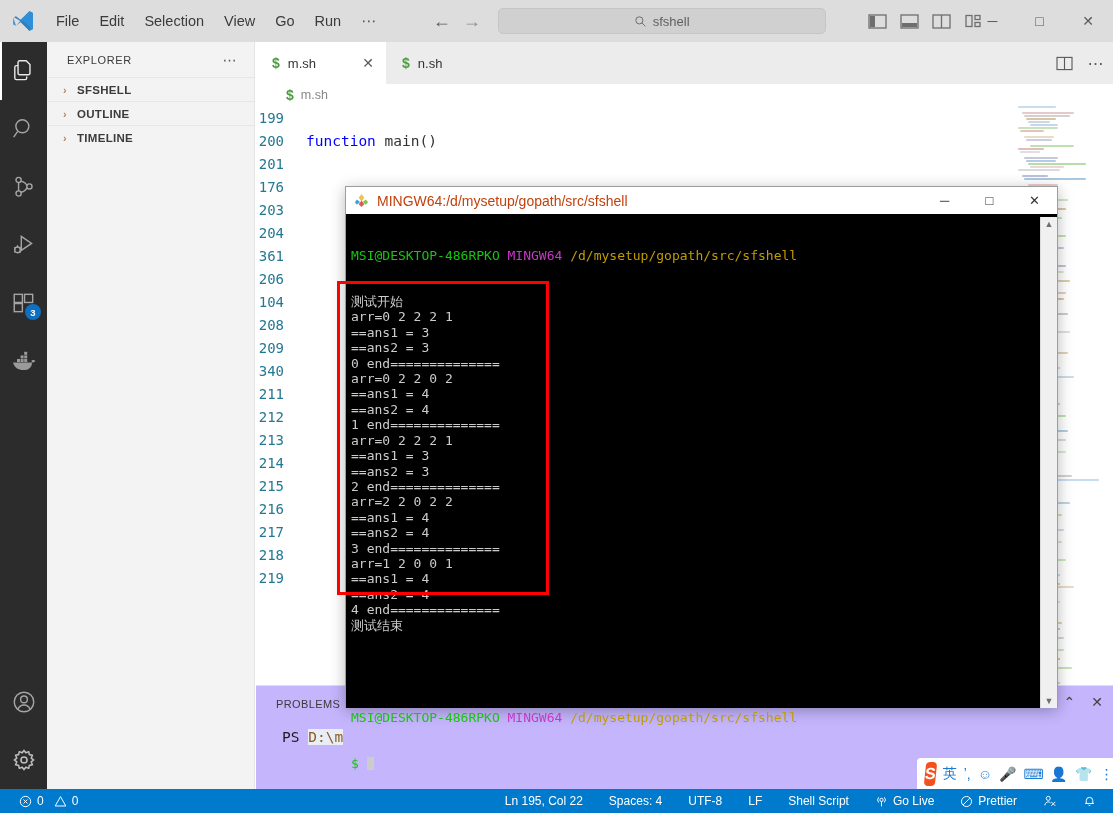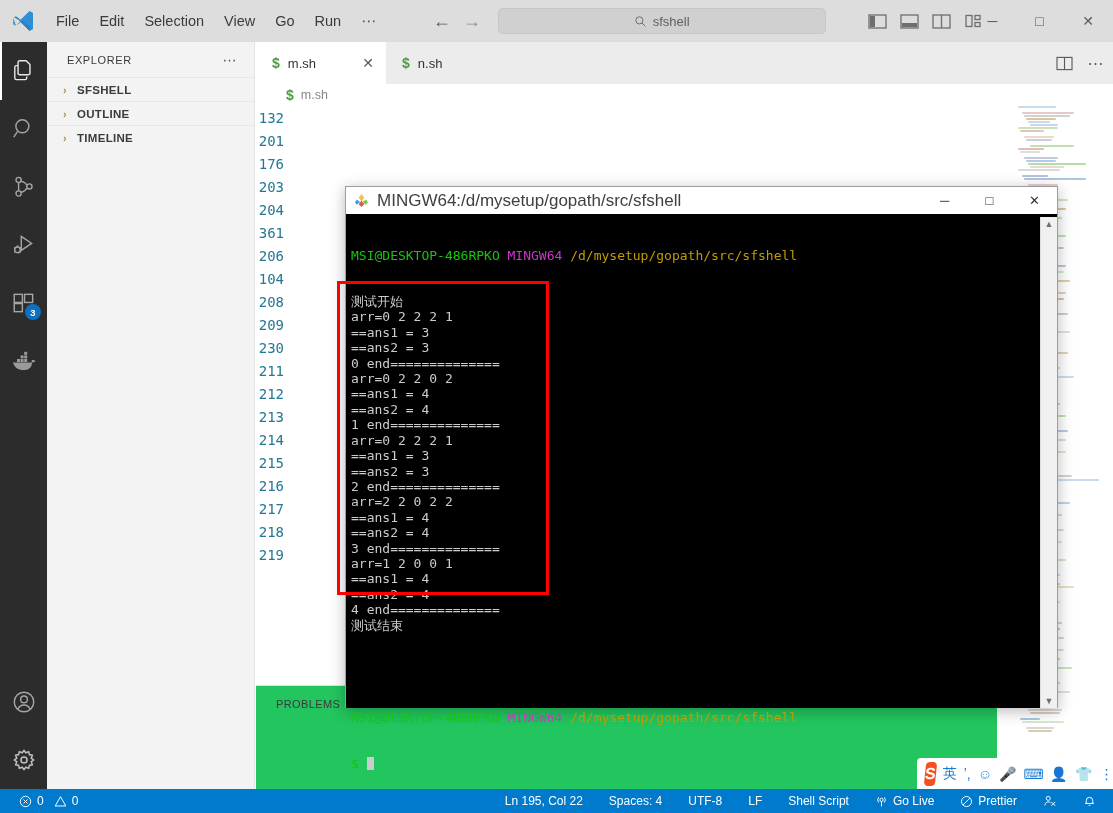--- a/index.html
+++ b/index.html
@@ -106,22 +106,22 @@
   .tok-plain { color: #333; }
 
   
   .minimap { position: absolute; right: 14px; top: 0; width: 83px; height: 683px; background: #fff; overflow: hidden; }
   .mm-line { height: 2px; margin-bottom: 1px; border-radius: 1px; }
   .mm-cursor { position: absolute; left: 0; width: 83px; height: 2px; background: #c8dcf0; }
   .edscroll { position: absolute; right: 0; top: 0; width: 14px; height: 683px; background: #fff; }
 
   
   .panel {
-    position: absolute; left: 256px; bottom: 24px; width: 741px; height: 104px;
-    background: #22c55e; border-top: 1px solid #e0e0e0;
+    position: absolute; left: 256px; bottom: 24px; width: 857px; height: 104px;
+    background: #c4b5fd; border-top: 1px solid #e0e0e0;
   }
   .panel-tabs { height: 35px; display: flex; align-items: center; padding-left: 20px; gap: 18px; font-size: 11px; letter-spacing: .4px; color: #3b3b3b;}
   .panel-actions { position: absolute; right: 10px; top: 8px; display: flex; gap: 16px; color: #424242; font-size: 14px; }
   .panel-body { padding: 8px 0 0 26px; font-family: "DejaVu Sans Mono", monospace; font-size: 14.5px; }
   .ps-prefix { color: #1b1b1b; }
   .ps-path { color: #8a5a2b; background: #e9eef5; }
 
   
   .statusbar {
     position: absolute; left: 0; bottom: 0; width: 1113px; height: 24px;
@@ -148,21 +148,21 @@
   
   .mingw {
     position: absolute; left: 345px; top: 186px; width: 713px; height: 522px;
     background: #ffffff; border: 1px solid #9d9d9d;
     box-shadow: 0 3px 14px rgba(0,0,0,.28);
   }
   .mingw-title {
     height: 27px; background: #ffffff; display: flex; align-items: center;
     padding-left: 8px; gap: 8px;
   }
-  .mingw-title-text { font-size: 17px; color: #404040; }
+  .mingw-title-text { font-size: 14px; color: #c2410c; }
   .mingw-wc { margin-left: auto; display: flex; height: 27px; }
   .mingw-wc div { width: 45px; height: 27px; display: flex; align-items: center; justify-content: center; color: #333; font-size: 13px; }
   .mingw-body {
     position: relative; height: 494px; background: #000; display: flex;
     padding: 3px 0 0 2px;
   }
   .term {
     flex: 1; font-family: "DejaVu Sans Mono", monospace; font-size: 13px;
     line-height: 15.4px; color: #d0d0d0; padding-left: 3px; white-space: pre;
   }
@@ -376,21 +376,25 @@
     </div>
 
     <div class="breadcrumb">
       <span class="tab-dollar">$</span>
       <span>m.sh</span>
     </div>
 
     <div class="code-area">
       <div id="code-lines">
           <div class="code-line">
-            <span class="ln">132</span>
+            <span class="ln">199</span>
+          </div>
+          <div class="code-line">
+            <span class="ln">200</span>
+            <span><span class="tok-keyword">    function</span><span class="tok-plain"> main()</span></span>
           </div>
           <div class="code-line">
             <span class="ln">201</span>
             <span></span>
           </div>
           <div class="code-line">
             <span class="ln">176</span>
             <span></span>
           </div>
           <div class="code-line">
@@ -415,21 +419,21 @@
           </div>
           <div class="code-line">
             <span class="ln">208</span>
             <span></span>
           </div>
           <div class="code-line">
             <span class="ln">209</span>
             <span></span>
           </div>
           <div class="code-line">
-            <span class="ln">230</span>
+            <span class="ln">340</span>
             <span></span>
           </div>
           <div class="code-line">
             <span class="ln">211</span>
             <span></span>
           </div>
           <div class="code-line">
             <span class="ln">212</span>
             <span></span>
           </div>
@@ -679,20 +683,23 @@
     </div>
   </div>
 
   <div class="panel">
     <div class="panel-tabs">
       <span>PROBLEMS</span>
     </div>
     <div class="panel-actions">
       <span>⌃</span>
       <span>✕</span>
+    </div>
+    <div class="panel-body">
+      <span class="ps-prefix">PS </span><span class="ps-path">D:\m</span>
     </div>
   </div>
 
   <div class="mingw">
     <div class="mingw-title">
       <span>
         <svg width="15" height="15" viewBox="0 0 16 16">
           <path d="M8 1 L11 5 L8 9 L5 5 Z" fill="#f2c14e"></path>
           <path d="M3 7 L6.5 9.5 L3 12.5 L1 9.8 Z" fill="#3aa3dc"></path>
           <path d="M12.5 7 L15 9.8 L12.5 12.5 L9.3 9.5 Z" fill="#7ac943"></path>

